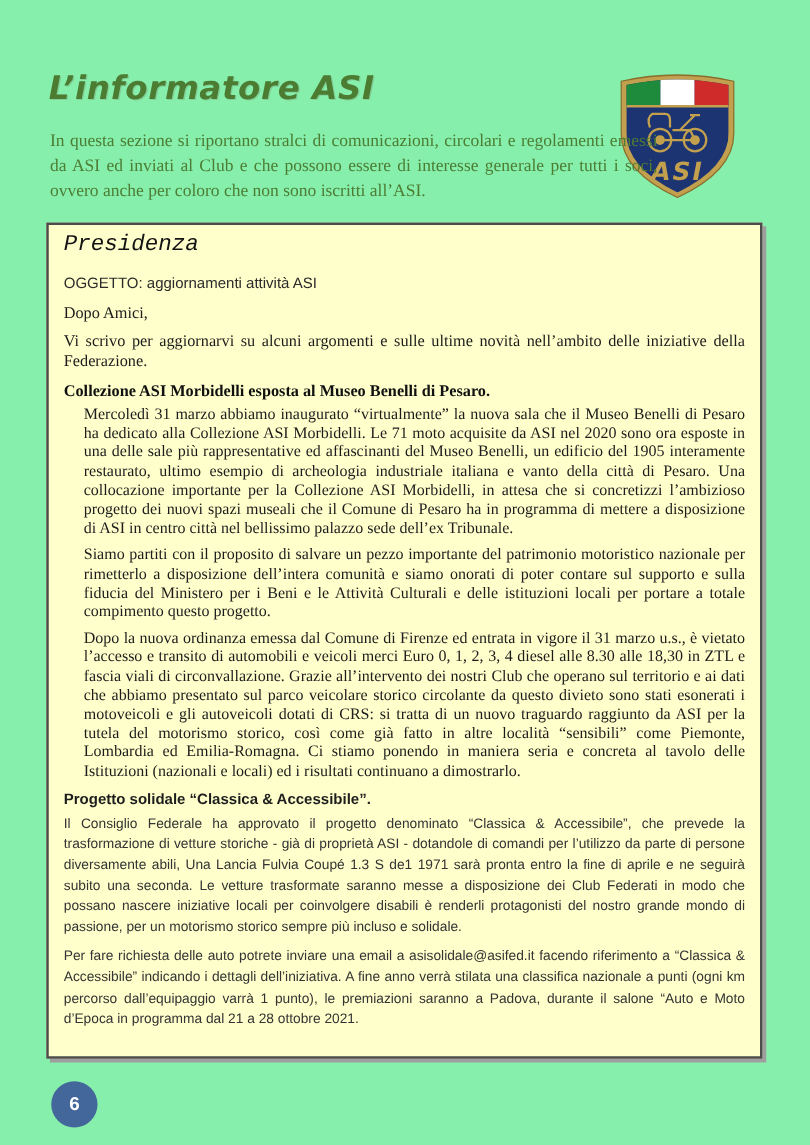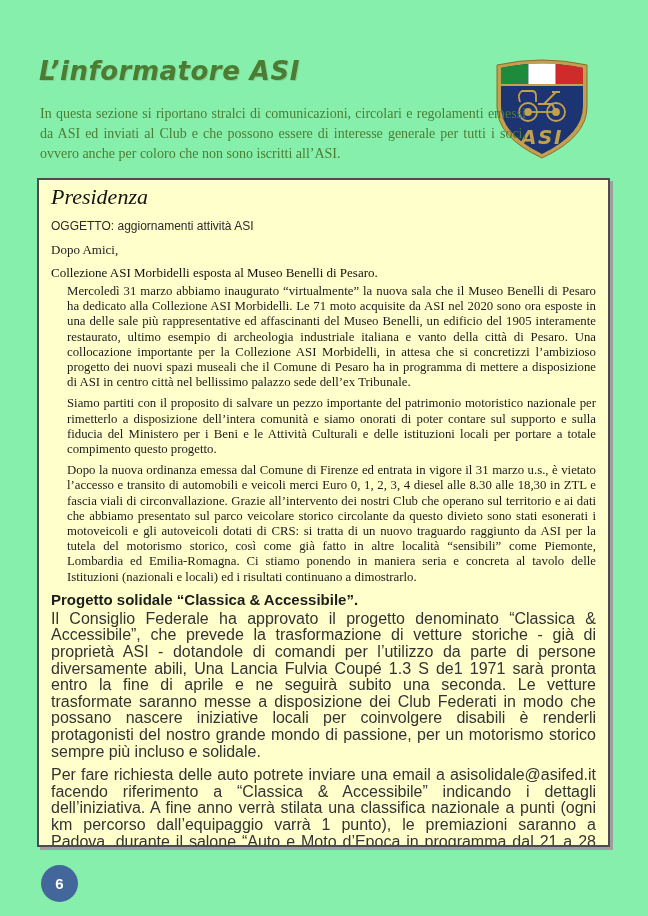--- a/index.html
+++ b/index.html
@@ -13,31 +13,31 @@
          text-shadow:1px 1px 0 rgba(120,150,110,.35);}
   .intro{position:absolute;left:40px;top:104px;width:486px;
          font-family:"Liberation Serif",serif;font-size:14px;line-height:1.43;
          color:#4c7d33;text-align:justify;}
   .logo{position:absolute;left:492px;top:54px;width:100px;height:108px;}
 
   
   .letter-box{position:absolute;left:37px;top:178px;width:545px;height:651px;
               background:#ffffcc;border:2px solid #4c4c4c;
               box-shadow:3px 3px 0 0 #9e9e9e;padding:5px 12px 9px 12px;overflow:hidden;}
-  .script-heading{font-family:Liberation Serif, serif;font-style:italic;font-size:22px;
+  .script-heading{font-family:Liberation Mono, monospace;font-style:italic;font-size:18px;
                   line-height:23px;margin:0 0 9px 0;color:#141414;}
   .subject{font-family:"Liberation Sans",sans-serif;font-size:12px;line-height:15px;
            margin:11px 0 8px 0;color:#2a2a2a;}
   .salutation{font-size:13px;line-height:16px;margin:0 0 7px 0;}
   .opening{font-size:13px;line-height:16px;margin:0 0 8px 0;text-align:justify;}
-  .h-serif{font-size:13px;font-weight:normal;line-height:16px;margin:0 0 3px 0;color:#101010;}
+  .h-serif{font-size:13px;font-weight:bold;line-height:16px;margin:0 0 3px 0;color:#101010;}
   .p-serif{font-size:12.8px;line-height:15.2px;text-align:justify;margin:0 0 6px 16px;}
-  .h-sans{font-family:"Liberation Sans",sans-serif;font-size:15px;font-weight:bold;
+  .h-sans{font-family:"Liberation Sans",sans-serif;font-size:12px;font-weight:bold;
           line-height:17px;margin:2px 0 3px 0;color:#1d1d1d;}
-  .p-sans{font-family:"Liberation Sans",sans-serif;font-size:16px;line-height:16.6px;
+  .p-sans{font-family:"Liberation Sans",sans-serif;font-size:11px;line-height:16.6px;
           text-align:justify;margin:0 0 7px 0;color:#333333;}
 
   
   .page-badge{position:absolute;left:41px;top:865px;width:37px;height:37px;border-radius:50%;
               background:#44679b;color:#ffffff;display:flex;align-items:center;justify-content:center;
               font-family:"Liberation Sans",sans-serif;font-weight:bold;font-size:15px;}
 </style>
 </head>
 <body>
 
@@ -71,20 +71,21 @@
       <text x="50" y="90" text-anchor="middle" font-family="DejaVu Sans, sans-serif" font-style="italic" font-weight="bold" font-size="20" letter-spacing="1.5" fill="#c2a04e">ASI</text>
     </svg>
   </div>
 
   <div class="intro">In questa sezione si riportano stralci di comunicazioni, circolari e regolamenti emessi da ASI ed inviati al Club e che possono essere di interesse generale per tutti i soci, ovvero anche per coloro che non sono iscritti all’ASI.</div>
 
   <div class="letter-box">
     <div class="script-heading">Presidenza</div>
     <div class="subject">OGGETTO: aggiornamenti attività ASI</div>
     <div class="salutation">Dopo Amici,</div>
+    <div class="opening">Vi scrivo per aggiornarvi su alcuni argomenti e sulle ultime novità nell’ambito delle iniziative della Federazione.</div>
 
     <div class="h-serif">Collezione ASI Morbidelli esposta al Museo Benelli di Pesaro.</div>
     <div class="p-serif">Mercoledì 31 marzo abbiamo inaugurato “virtualmente” la nuova sala che il Museo Benelli di Pesaro ha dedicato alla Collezione ASI Morbidelli. Le 71 moto acquisite da ASI nel 2020 sono ora esposte in una delle sale più rappresentative ed affascinanti del Museo Benelli, un edificio del 1905 interamente restaurato, ultimo esempio di archeologia industriale italiana e vanto della città di Pesaro. Una collocazione importante per la Collezione ASI Morbidelli, in attesa che si concretizzi l’ambizioso progetto dei nuovi spazi museali che il Comune di Pesaro ha in programma di mettere a disposizione di ASI in centro città nel bellissimo palazzo sede dell’ex Tribunale.</div>
     <div class="p-serif">Siamo partiti con il proposito di salvare un pezzo importante del patrimonio motoristico nazionale per rimetterlo a disposizione dell’intera comunità e siamo onorati di poter contare sul supporto e sulla fiducia del Ministero per i Beni e le Attività Culturali e delle istituzioni locali per portare a totale compimento questo progetto.</div>
 
     <div class="p-serif">Dopo la nuova ordinanza emessa dal Comune di Firenze ed entrata in vigore il 31 marzo u.s., è vietato l’accesso e transito di automobili e veicoli merci Euro 0, 1, 2, 3, 4 diesel alle 8.30 alle 18,30 in ZTL e fascia viali di circonvallazione. Grazie all’intervento dei nostri Club che operano sul territorio e ai dati che abbiamo presentato sul parco veicolare storico circolante da questo divieto sono stati esonerati i motoveicoli e gli autoveicoli dotati di CRS: si tratta di un nuovo traguardo raggiunto da ASI per la tutela del motorismo storico, così come già fatto in altre località “sensibili” come Piemonte, Lombardia ed Emilia-Romagna. Ci stiamo ponendo in maniera seria e concreta al tavolo delle Istituzioni (nazionali e locali) ed i risultati continuano a dimostrarlo.</div>
 
     <div class="h-sans">Progetto solidale “Classica &amp; Accessibile”.</div>
     <div class="p-sans">Il Consiglio Federale ha approvato il progetto denominato “Classica &amp; Accessibile”, che prevede la trasformazione di vetture storiche - già di proprietà ASI - dotandole di comandi per l’utilizzo da parte di persone diversamente abili, Una Lancia Fulvia Coupé 1.3 S de1 1971 sarà pronta entro la fine di aprile e ne seguirà subito una seconda. Le vetture trasformate saranno messe a disposizione dei Club Federati in modo che possano nascere iniziative locali per coinvolgere disabili è renderli protagonisti del nostro grande mondo di passione, per un motorismo storico sempre più incluso e solidale.</div>
     <div class="p-sans">Per fare richiesta delle auto potrete inviare una email a asisolidale@asifed.it facendo riferimento a “Classica &amp; Accessibile” indicando i dettagli dell’iniziativa. A fine anno verrà stilata una classifica nazionale a punti (ogni km percorso dall’equipaggio varrà 1 punto), le premiazioni saranno a Padova, durante il salone “Auto e Moto d’Epoca in programma dal 21 a 28 ottobre 2021.</div>

